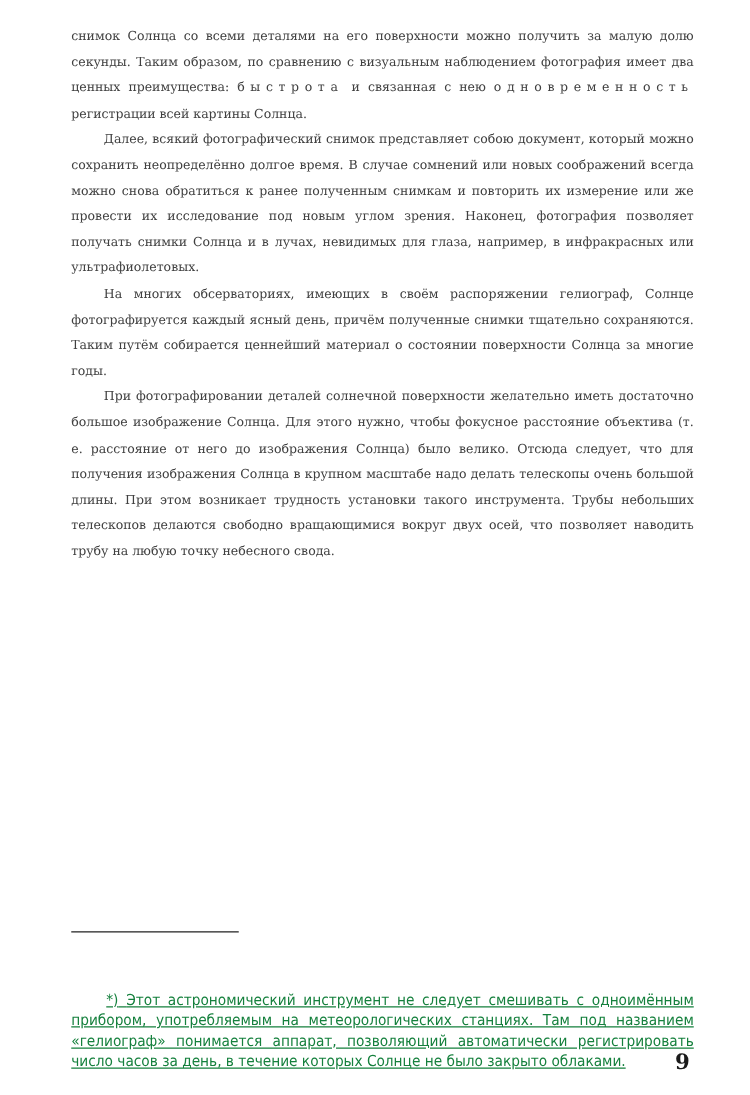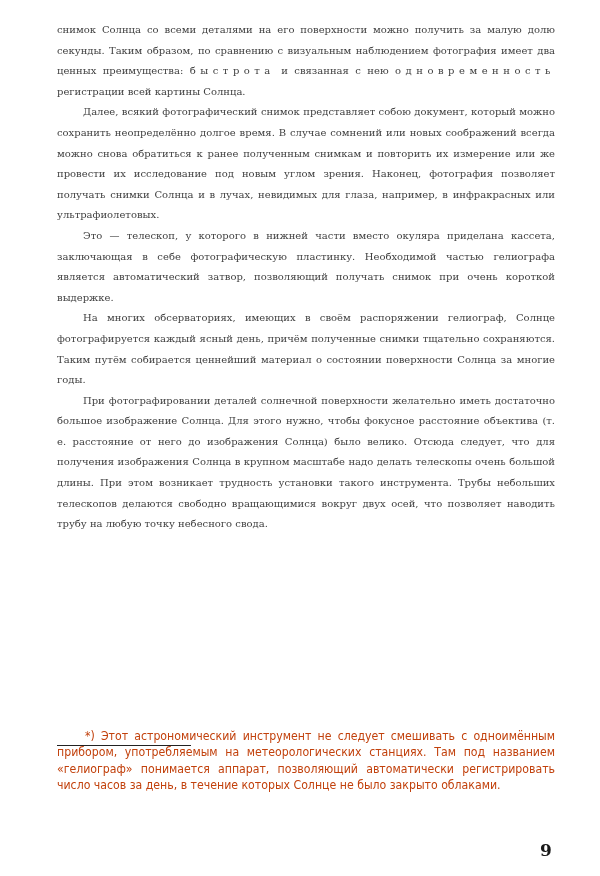--- a/index.html
+++ b/index.html
@@ -12,38 +12,37 @@
   }
   .page p { margin: 0; text-indent: 26px; }
   .page p.noindent { text-indent: 0; }
   .spaced { letter-spacing: 4.5px; }
   .italic { font-style: italic; }
   .footnote-rule {
     position: absolute; left: 57px; top: 745px; width: 134px; height: 0;
     border-top: 1.5px solid #222;
   }
   .footnotes {
-    position: absolute; left: 57px; top: 728px; width: 498px;
+    position: absolute; left: 57px; top: 792px; width: 498px;
     font-family: "DejaVu Sans Condensed", "DejaVu Sans", "Liberation Sans", sans-serif;
-    font-size: 12.2px; line-height: 16.4px; color: #c2410c; text-align: justify;
+    font-size: 12.2px; line-height: 16.4px; color: #15803d; text-align: justify; text-decoration: underline;
   }
   .footnotes p { margin: 0; text-indent: 28px; }
   .page-number {
     position: absolute; left: 540px; top: 840px;
     font-family: "DejaVu Serif", "Liberation Serif", serif;
     font-size: 17px; font-weight: bold; color: #1a1a1a;
   }
 </style>
 </head>
 <body>
 
 <div class="page" id="main-text">
     <p class="noindent"><span>снимок Солнца со всеми деталями на его поверхности можно получить за малую долю секунды. Таким образом, по сравнению с визуальным наблюдением фотография имеет два ценных преимущества: </span><span class="spaced">быстрота</span><span> и связанная с нею </span><span class="spaced">одновременность</span><span> регистрации всей картины Солнца.</span></p>
     <p><span>Далее, всякий фотографический снимок представляет собою документ, который можно сохранить неопределённо долгое время. В случае сомнений или новых соображений всегда можно снова обратиться к ранее полученным снимкам и повторить их измерение или же провести их исследование под новым углом зрения. Наконец, фотография позволяет получать снимки Солнца и в лучах, невидимых для глаза, например, в инфракрасных или ультрафиолетовых.</span></p>
-    <p><span>Это — телескоп, у которого в нижней части вместо окуляра приделана кассета, заключающая в себе фотографическую пластинку. Необходимой частью гелиографа является автоматический затвор, позволяющий получать снимок при очень короткой выдержке.</span></p>
     <p><span>На многих обсерваториях, имеющих в своём распоряжении гелиограф, Солнце фотографируется каждый ясный день, причём полученные снимки тщательно сохраняются. Таким путём собирается ценнейший материал о состоянии поверхности Солнца за многие годы.</span></p>
     <p><span>При фотографировании деталей солнечной поверхности желательно иметь достаточно большое изображение Солнца. Для этого нужно, чтобы фокусное расстояние объектива (т. е. расстояние от него до изображения Солнца) было велико. Отсюда следует, что для получения изображения Солнца в крупном масштабе надо делать телескопы очень большой длины. При этом возникает трудность установки такого инструмента. Трубы небольших телескопов делаются свободно вращающимися вокруг двух осей, что позволяет наводить трубу на любую точку небесного свода.</span></p>
   </div>
 
 <div class="footnote-rule"></div>
 
 <div class="footnotes">
   <p><span>*)</span> <span>Этот астрономический инструмент не следует смешивать с одноимённым прибором, употребляемым на метеорологических станциях. Там под названием «гелиограф» понимается аппарат, позволяющий автоматически регистрировать число часов за день, в течение которых Солнце не было закрыто облаками.</span></p>
 </div>
 

